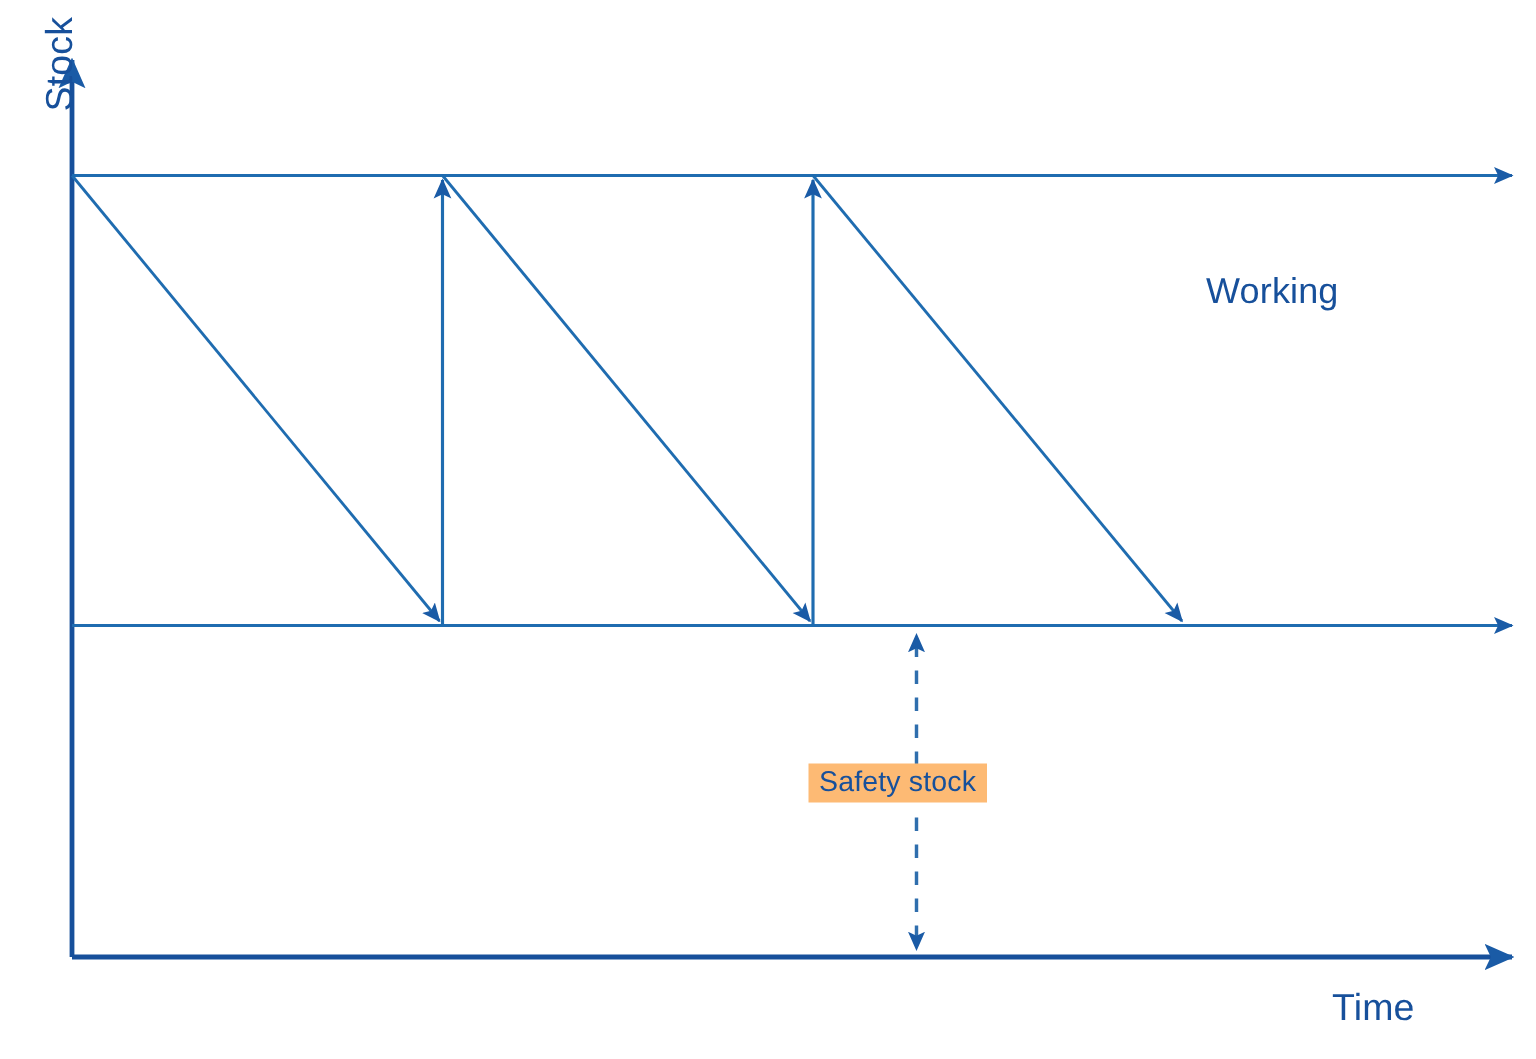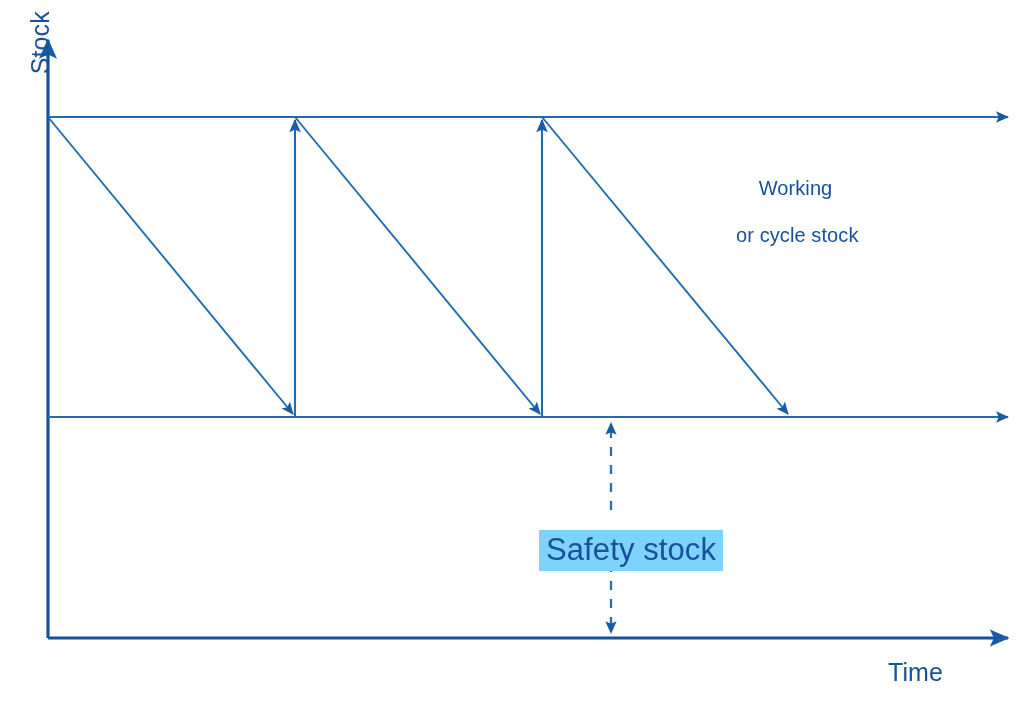--- a/index.html
+++ b/index.html
@@ -42,30 +42,30 @@
     transform: rotate(-90deg);
     transform-origin: 50% 50%;
     text-align: center;
   }
   #axis-label-time {
     left: 888px;
     top: 658px;
     font-size: 25px;
   }
   #working-stock-label {
-    left: 736px;
+    left: 777px;
     top: 153px;
-    font-size: 20px;
+    font-size: 24px;
   }
   #working-stock-label .line2 { display: block; }
   #safety-stock-label {
     left: 539px;
-    top: 530px;
-    font-size: 31px;
-    background: #7dd3fc;
+    top: 509px;
+    font-size: 19px;
+    background: #fdba74;
     padding: 2px 7px;
   }
 </style>
 </head>
 <body>
 
 <div id="stage">
 
   <svg id="diagram-svg" viewBox="0 0 1024 706">
     <defs>
@@ -104,18 +104,17 @@
     <line x1="611" y1="510" x2="611" y2="423" stroke="#2f6ead" stroke-width="2.3" stroke-dasharray="9 9" marker-end="url(#ah-dash)"></line>
     <line x1="611" y1="545" x2="611" y2="633" stroke="#2f6ead" stroke-width="2.3" stroke-dasharray="9 9" marker-end="url(#ah-dash)"></line>
   </svg>
 
   <div class="lbl" id="axis-label-stock">Stock</div>
 
   <div class="lbl" id="axis-label-time">Time</div>
 
   <div class="lbl" id="working-stock-label">
     <span class="line1">Working</span>
-    <span class="line2">or cycle stock</span>
   </div>
 
   <div class="lbl" id="safety-stock-label">Safety stock</div>
 
 </div>
 
 </body></html>

